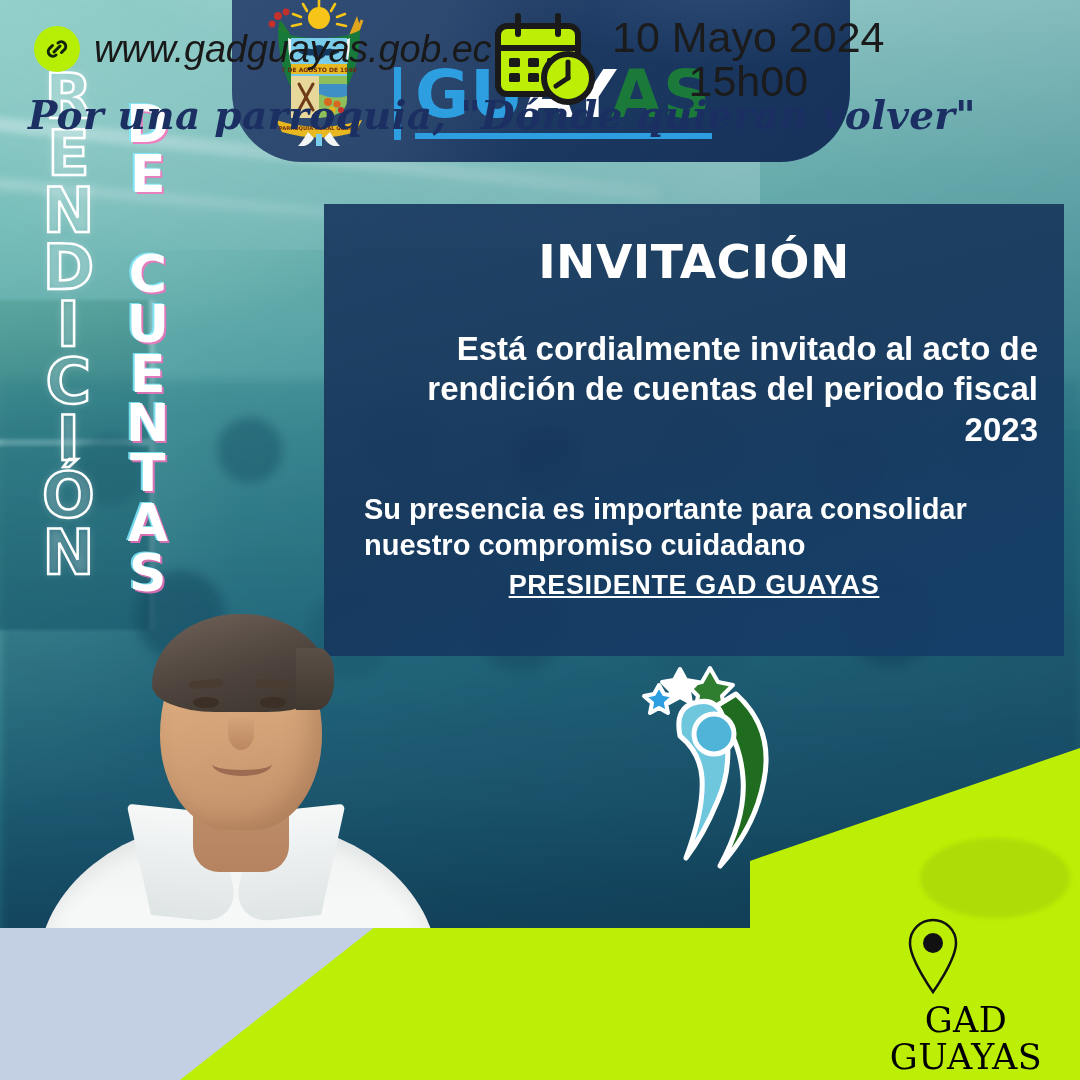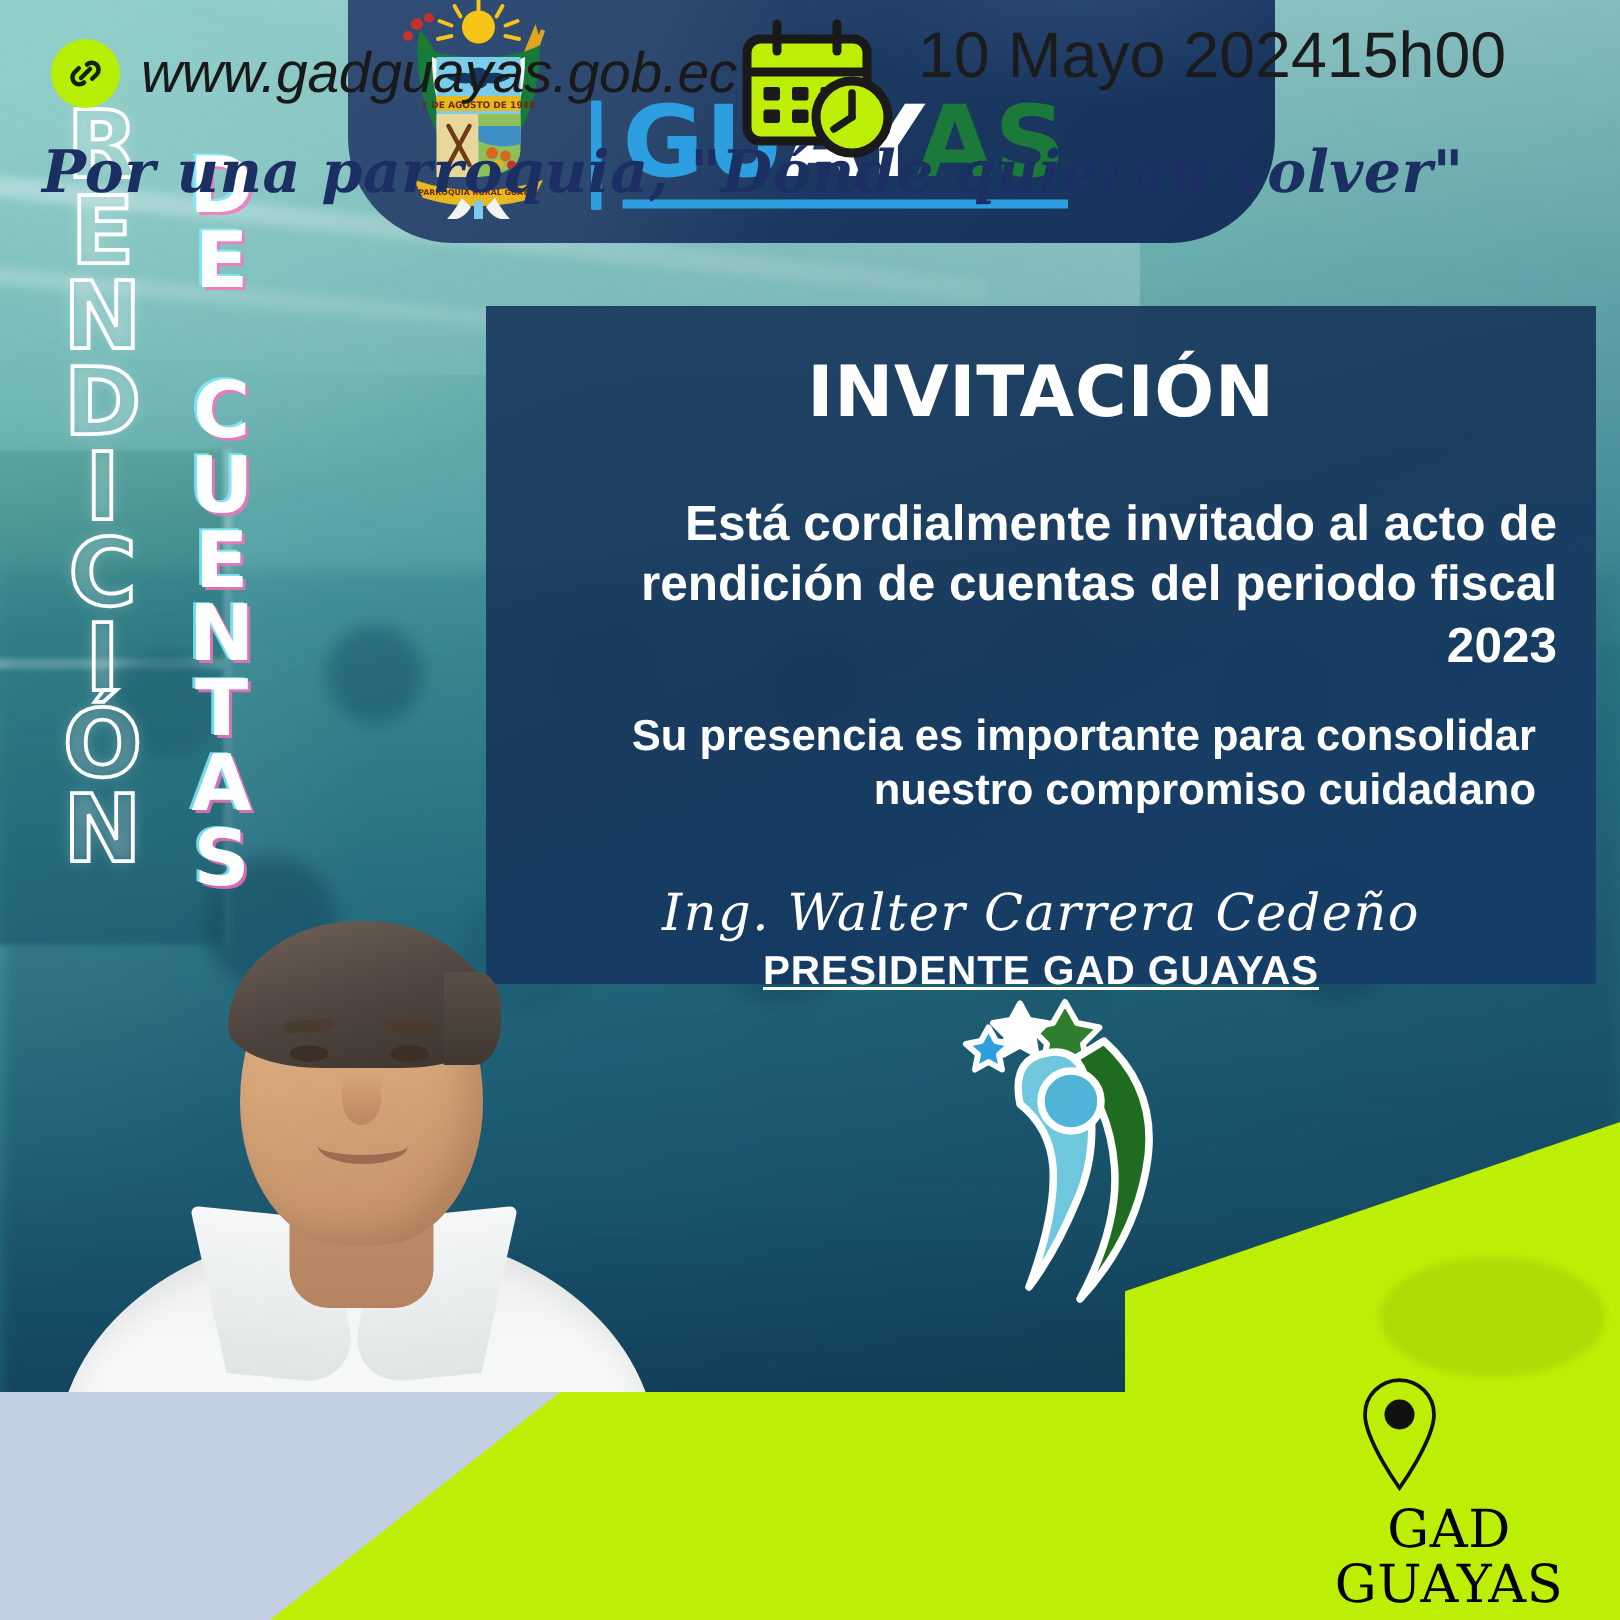--- a/index.html
+++ b/index.html
@@ -147,21 +147,21 @@
     color: #ffffff; font-size: 47px; font-weight: 700; letter-spacing: .5px;
     font-family: "DejaVu Sans", sans-serif; margin-top: 8px;
   }
   .panel-p1 {
     color: #ffffff; font-size: 33px; font-weight: 700; line-height: 1.22;
     text-align: right; margin-top: 40px; max-width: 690px;
     font-family: "Liberation Sans", sans-serif;
   }
   .panel-p2 {
     color: #ffffff; font-size: 29px; font-weight: 700; line-height: 1.24;
-    text-align: right; margin-top: 24px; max-width: 660px;
+    text-align: left; margin-top: 42px; max-width: 660px;
     font-family: "Liberation Sans", sans-serif;
   }
   .sig-name {
     color: #ffffff; font-size: 34px; margin-top: 46px; line-height: 1;
     font-family: "DejaVu Serif", serif; font-style: italic; font-weight: 400;
     letter-spacing: 1px;
   }
   .sig-role {
     color: #ffffff; font-size: 27px; font-weight: 700; letter-spacing: .6px;
     margin-top: 6px; font-family: "Liberation Sans", sans-serif; text-decoration: underline;
@@ -242,21 +242,21 @@
   }
   .slogan {
     position: absolute; left: 28px; top: 92px; z-index: 10;
     font-size: 39px; color: #1b2f63; font-style: italic; font-weight: 700;
     font-family: "DejaVu Serif", serif; white-space: nowrap; letter-spacing: .3px;
   }
   .date-row {
     position: absolute; left: 492px; top: 12px; display: flex; align-items: flex-start; gap: 14px; z-index: 10;
   }
   .date-text {
-    display: flex; flex-direction: row; align-items: center; line-height: 1.02;
+    display: flex; flex-direction: column; align-items: center; line-height: 1.02;
     font-size: 43px; color: #1b1b1b; font-family: "Liberation Sans", sans-serif; padding-top: 4px;
   }
 
   
   .lime-big {
     position: absolute; right: 0; top: 748px; width: 330px; height: 332px;
     background: #bdee05; z-index: 7;
     clip-path: polygon(100% 0%, 100% 100%, 0% 100%, 0% 34%);
   }
   .lime-bottom {
@@ -386,21 +386,20 @@
     <span>N</span>
     <span>T</span>
     <span>A</span>
     <span>S</span>
   </div>
 
   <div class="panel">
     <div class="panel-title">INVITACIÓN</div>
     <div class="panel-p1">Está cordialmente invitado al acto de rendición de cuentas del periodo fiscal 2023</div>
     <div class="panel-p2">Su presencia es importante para consolidar nuestro compromiso cuidadano</div>
-    <div class="sig-name">Ing. Walter Carrera Cedeño</div>
     <div class="sig-role">PRESIDENTE GAD GUAYAS</div>
   </div>
 
   <svg class="mascot" viewBox="0 0 170 230">
     <g stroke="#ffffff" stroke-width="4" stroke-linejoin="round">
       <path d="M62 32 l8 -14 l8 14 l15 3 l-11 11 l3 15 l-15 -8 l-15 8 l3 -15 l-11 -11z" fill="#2f7d2f"></path>
       <path d="M34 30 l6 -11 l6 11 l12 2 l-9 9 l2 12 l-11 -6 l-11 6 l2 -12 l-9 -9z" fill="#ffffff"></path>
       <path d="M14 44 l5 -9 l5 9 l10 2 l-8 7 l2 10 l-9 -5 l-9 5 l2 -10 l-8 -7z" fill="#2d9fe0"></path>
     </g>
     <path d="M96 44 q38 34 28 86 q-9 48 -44 86 q26 -48 23 -88 q-3 -42 -30 -70z" fill="#1f6b1f" stroke="#ffffff" stroke-width="5" stroke-linejoin="round"></path>

